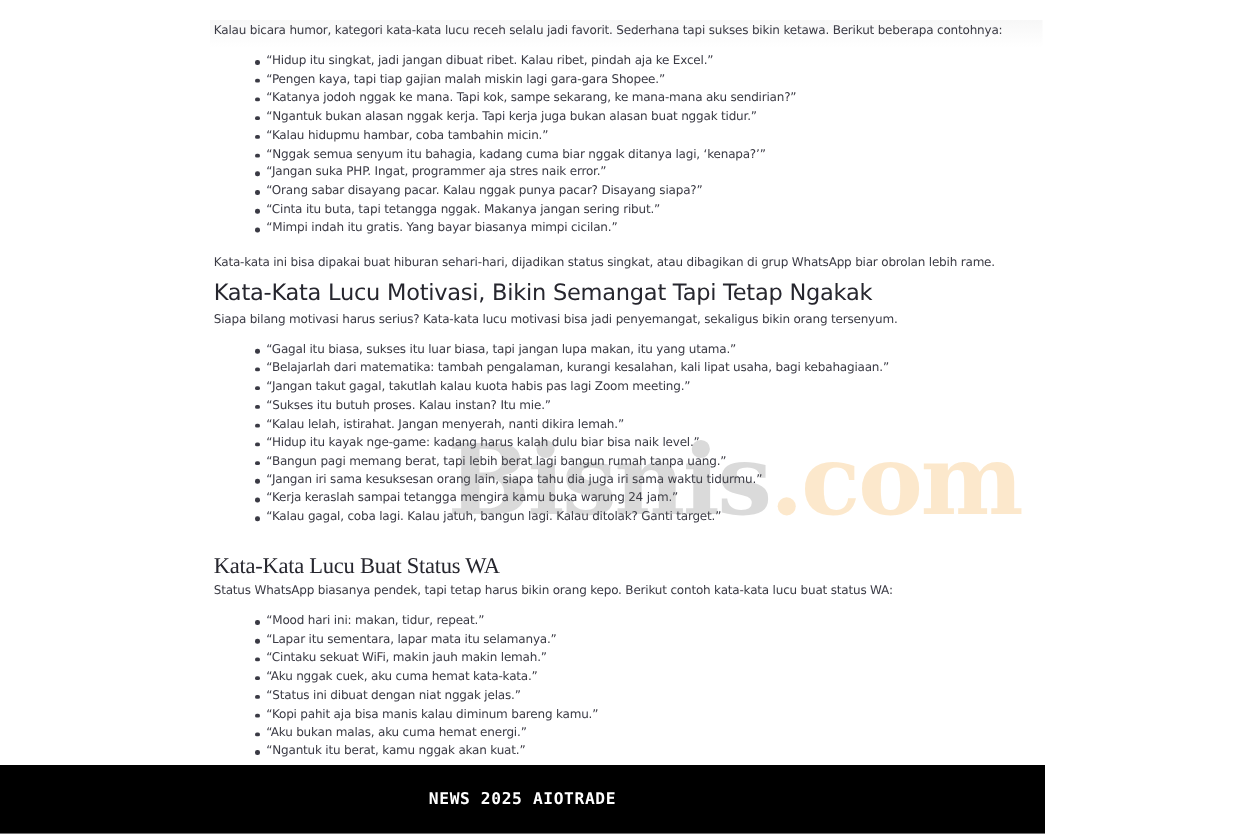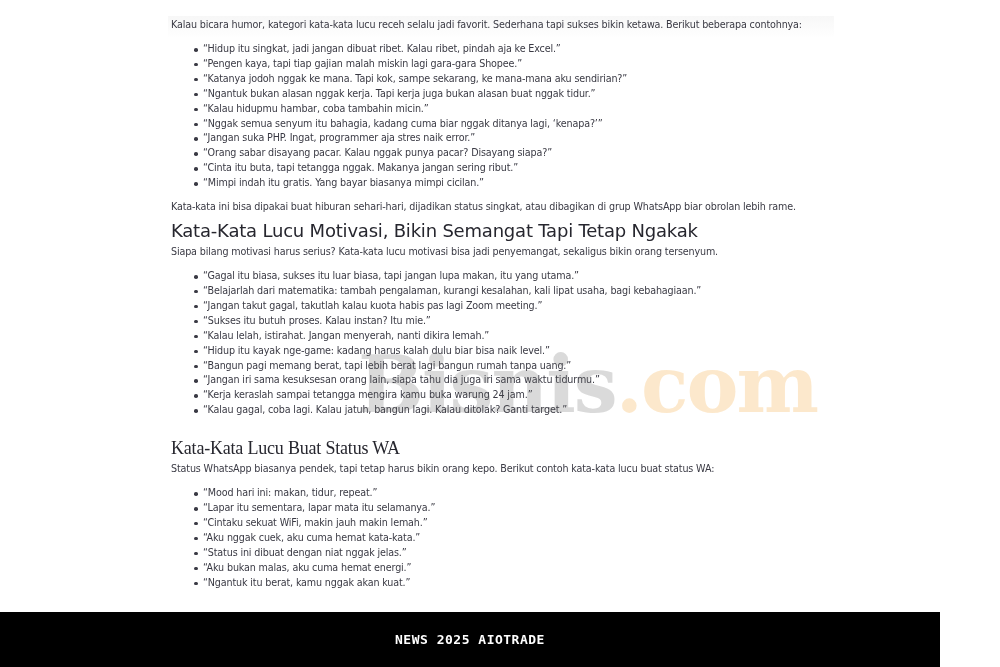--- a/index.html
+++ b/index.html
@@ -15,21 +15,21 @@
   }
   h2 {
     font-family: "DejaVu Sans", sans-serif;
     font-weight: normal; font-size: 18px; letter-spacing: -0.2px;
     color: #26262e; margin: 0; padding: 0 0 0 3px; line-height: 24px;
   }
   p {
     margin: 0; padding-left: 3px; font-size: 9.6px; line-height: 15px;
     color: #3a3a44; letter-spacing: -0.15px; white-space: nowrap;
   }
-  ul { list-style: none; margin: 2px; padding: 0; }
+  ul { list-style: none; margin: 12px; padding: 0; }
   li {
     position: relative; padding-left: 33px; font-size: 9.6px; line-height: 14.9px;
     color: #3a3a44; letter-spacing: -0.15px; white-space: nowrap;
   }
   li::before {
     content: ""; position: absolute; left: 24px; top: 6px;
     width: 3.5px; height: 3.5px; border-radius: 50%; background: #3a3a44;
   }
   #sec1-title { margin-top: 1px; }
   #sec1-intro { margin-top: 1px; }
@@ -44,21 +44,21 @@
 
   .watermark {
     position: absolute; left: 318px; top: 345px; height: 90px;
     font-family: "DejaVu Serif", serif; font-weight: bold; font-size: 78px;
     line-height: 80px; letter-spacing: -2px; pointer-events: none; opacity: 0.22; margin-left: 40px;
   }
   .wm-main { color: #5a5a5a; }
   .wm-tld { color: #f39a1a; opacity: 1.0; }
 
   .footer-bar {
-    position: absolute; left: 0; top: 612px; width: 940px; height: 55px;
+    position: absolute; left: 0; top: 612px; width: 836px; height: 55px;
     background: #000000; display: flex; align-items: center; justify-content: center;
   }
   .footer-text {
     color: #ffffff; font-family: "DejaVu Sans Mono", monospace; font-weight: bold;
     font-size: 13px; letter-spacing: 0.5px;
   }
 </style>
 </head>
 <body>
 
@@ -94,20 +94,21 @@
   </ul>
 
   <h2 id="sec3-title">Kata-Kata Lucu Buat Status WA</h2>
   <p id="sec3-intro">Status WhatsApp biasanya pendek, tapi tetap harus bikin orang kepo. Berikut contoh kata-kata lucu buat status WA:</p>
   <ul id="sec3-list">
     <li>“Mood hari ini: makan, tidur, repeat.”</li>
     <li>“Lapar itu sementara, lapar mata itu selamanya.”</li>
     <li>“Cintaku sekuat WiFi, makin jauh makin lemah.”</li>
     <li>“Aku nggak cuek, aku cuma hemat kata-kata.”</li>
     <li>“Status ini dibuat dengan niat nggak jelas.”</li>
+    <li>“Kopi pahit aja bisa manis kalau diminum bareng kamu.”</li>
     <li>“Aku bukan malas, aku cuma hemat energi.”</li>
     <li>“Ngantuk itu berat, kamu nggak akan kuat.”</li>
   </ul>
 </div>
 
 <div class="watermark">
   <span class="wm-main">Bisnis</span><span class="wm-tld">.com</span>
 </div>
 
 <div class="footer-bar">

